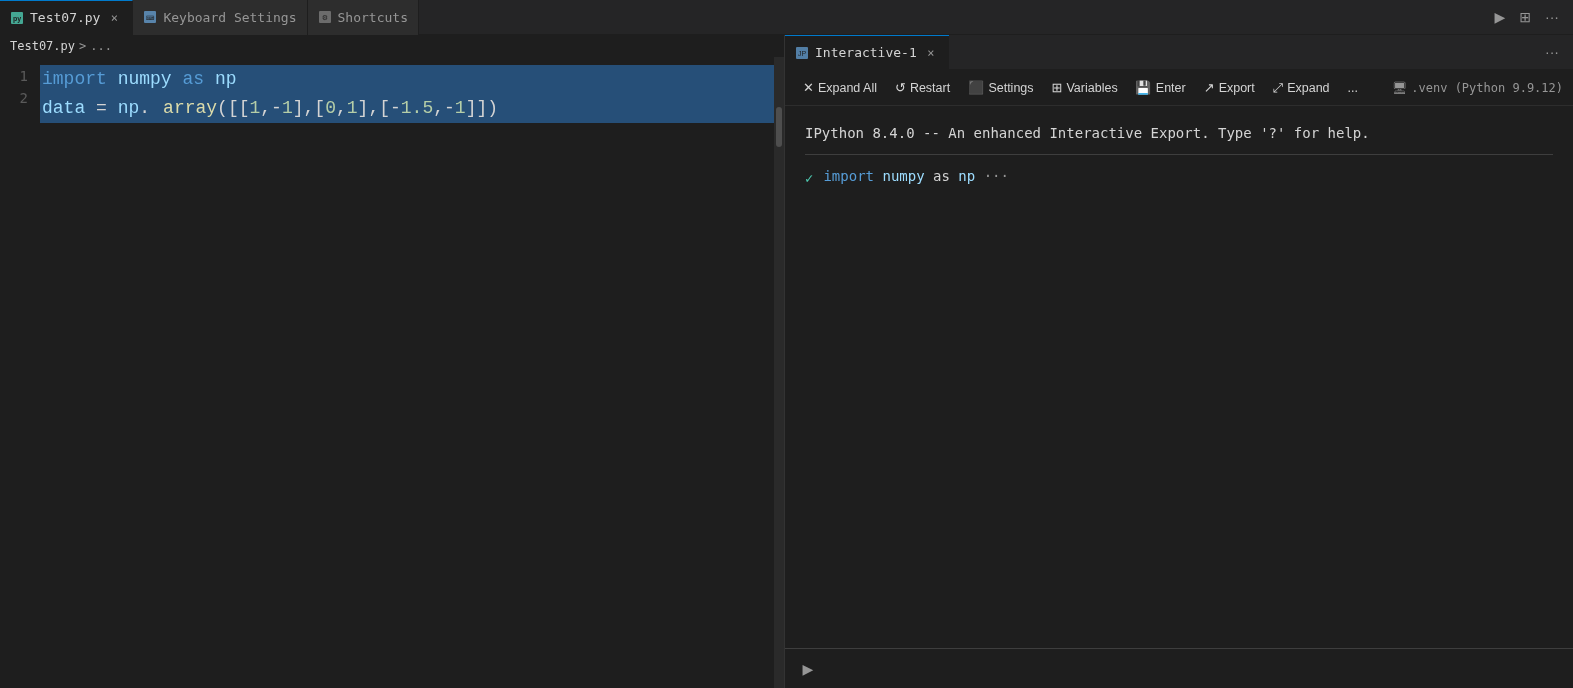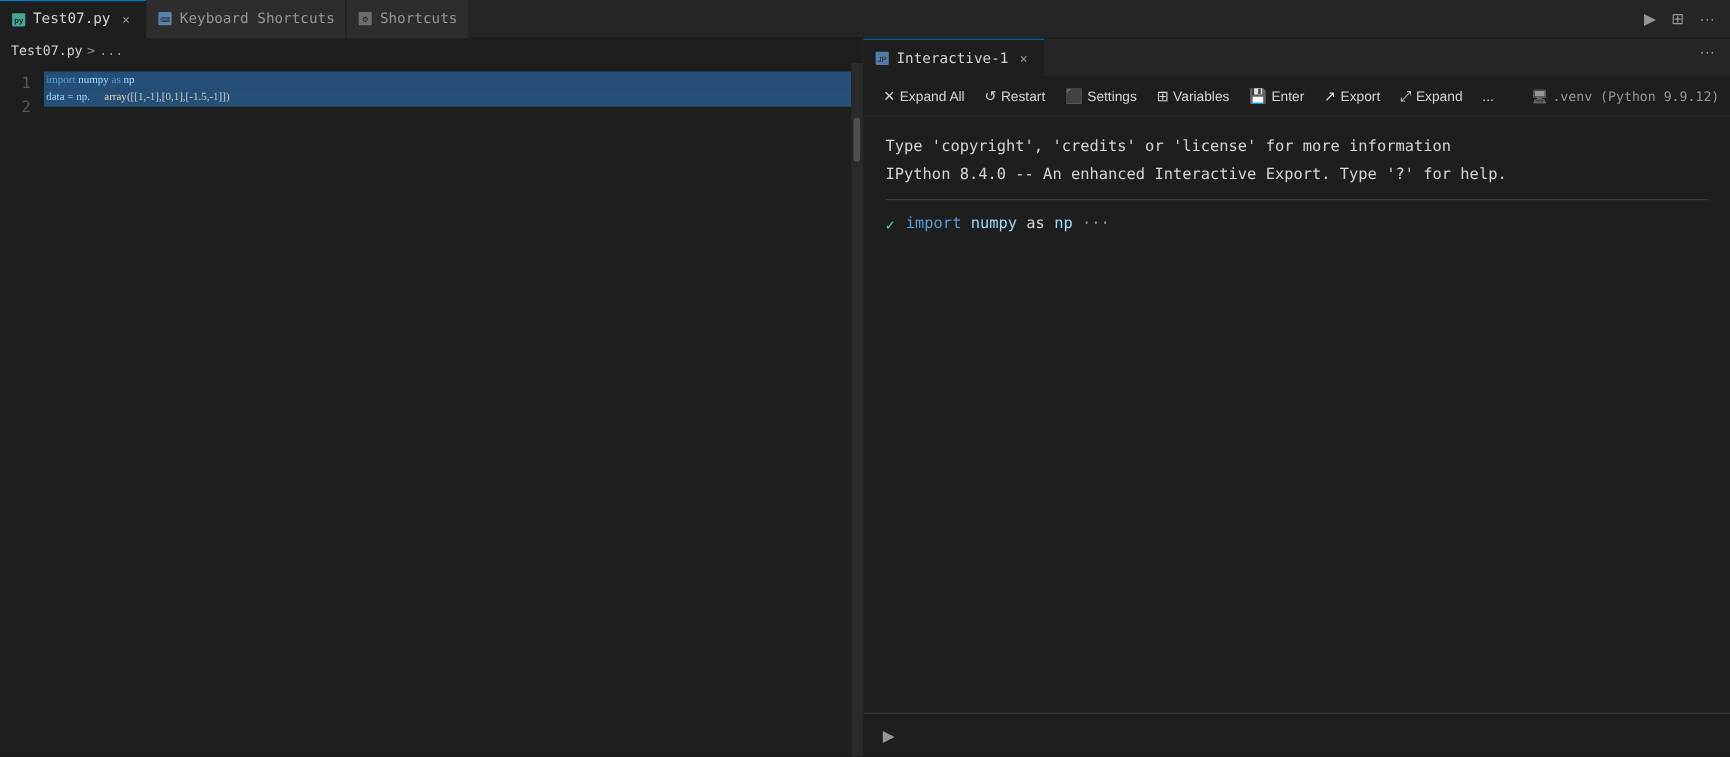--- a/index.html
+++ b/index.html
@@ -120,22 +120,22 @@
       font-family: Consolas, monospace;
       font-size: 14px;
       line-height: 1.6;
       padding-right: 8px;
       flex-shrink: 0;
       user-select: none;
     }
     .code-content {
       flex: 1;
       padding: 8px 0 8px 4px;
-      font-family: Liberation Serif, serif;
-      font-size: 10px;
+      font-family: Liberation Mono, monospace;
+      font-size: 18px;
       line-height: 1.6;
       overflow: auto;
     }
     .code-line {
       display: block;
       white-space: pre;
       padding: 0 2px;
     }
     .code-line.selected {
       background: #264f78;
@@ -165,21 +165,21 @@
     .interactive-panel {
       flex: 1;
       display: flex;
       flex-direction: column;
       background: #1e1e1e;
     }
 
     
     .interactive-tab-bar {
       display: flex;
-      align-items: flex-start;
+      align-items: center;
       background: #252526;
       height: 35px;
       border-bottom: 1px solid #1e1e1e;
       flex-shrink: 0;
     }
     .interactive-tab {
       display: flex;
       align-items: center;
       padding: 0 10px;
       height: 35px;
@@ -330,21 +330,21 @@
     <span>Test07.py</span>
     <span class="tab-close">×</span>
   </div>
   <div class="tab">
     <span class="tab-icon file-icon-kb">
       <svg width="14" height="14" viewBox="0 0 14 14">
         <rect x="1" y="1" width="12" height="12" rx="1" fill="#75beff" opacity="0.6"></rect>
         <text x="7" y="10" text-anchor="middle" font-size="6" fill="#1e1e1e" font-family="sans-serif">⌨</text>
       </svg>
     </span>
-    <span>Keyboard Shortcuts</span>
+    <span>Keyboard Settings</span>
   </div>
   <div class="tab">
     <span class="tab-icon">
       <svg width="14" height="14" viewBox="0 0 14 14">
         <rect x="1" y="1" width="12" height="12" rx="1" fill="#969696" opacity="0.6"></rect>
         <text x="7" y="10" text-anchor="middle" font-size="7" fill="#1e1e1e" font-family="sans-serif">⚙</text>
       </svg>
     </span>
     <span>Shortcuts</span>
   </div>
@@ -431,21 +431,20 @@
       <button class="itool-btn">
         <span>...</span>
       </button>
       <div class="env-label" style="margin-left:auto; display:flex; align-items:center; gap:4px;">
         <span>🖥</span>
         <span>.venv (Python 9.9.12)</span>
       </div>
     </div>
 
     <div class="interactive-output">
-      <div class="output-info">Type 'copyright', 'credits' or 'license' for more information</div>
       <div class="output-info">IPython 8.4.0 -- An enhanced Interactive Export. Type '?' for help.</div>
 
       <hr class="output-divider">
 
       <div class="output-cell">
         <span class="cell-check">✓</span>
         <span class="cell-code">
           <span class="kw">import</span> <span class="var">numpy</span> <span class="op">as</span> <span class="var">np</span> <span class="cell-ellipsis">···</span>
         </span>
       </div>

